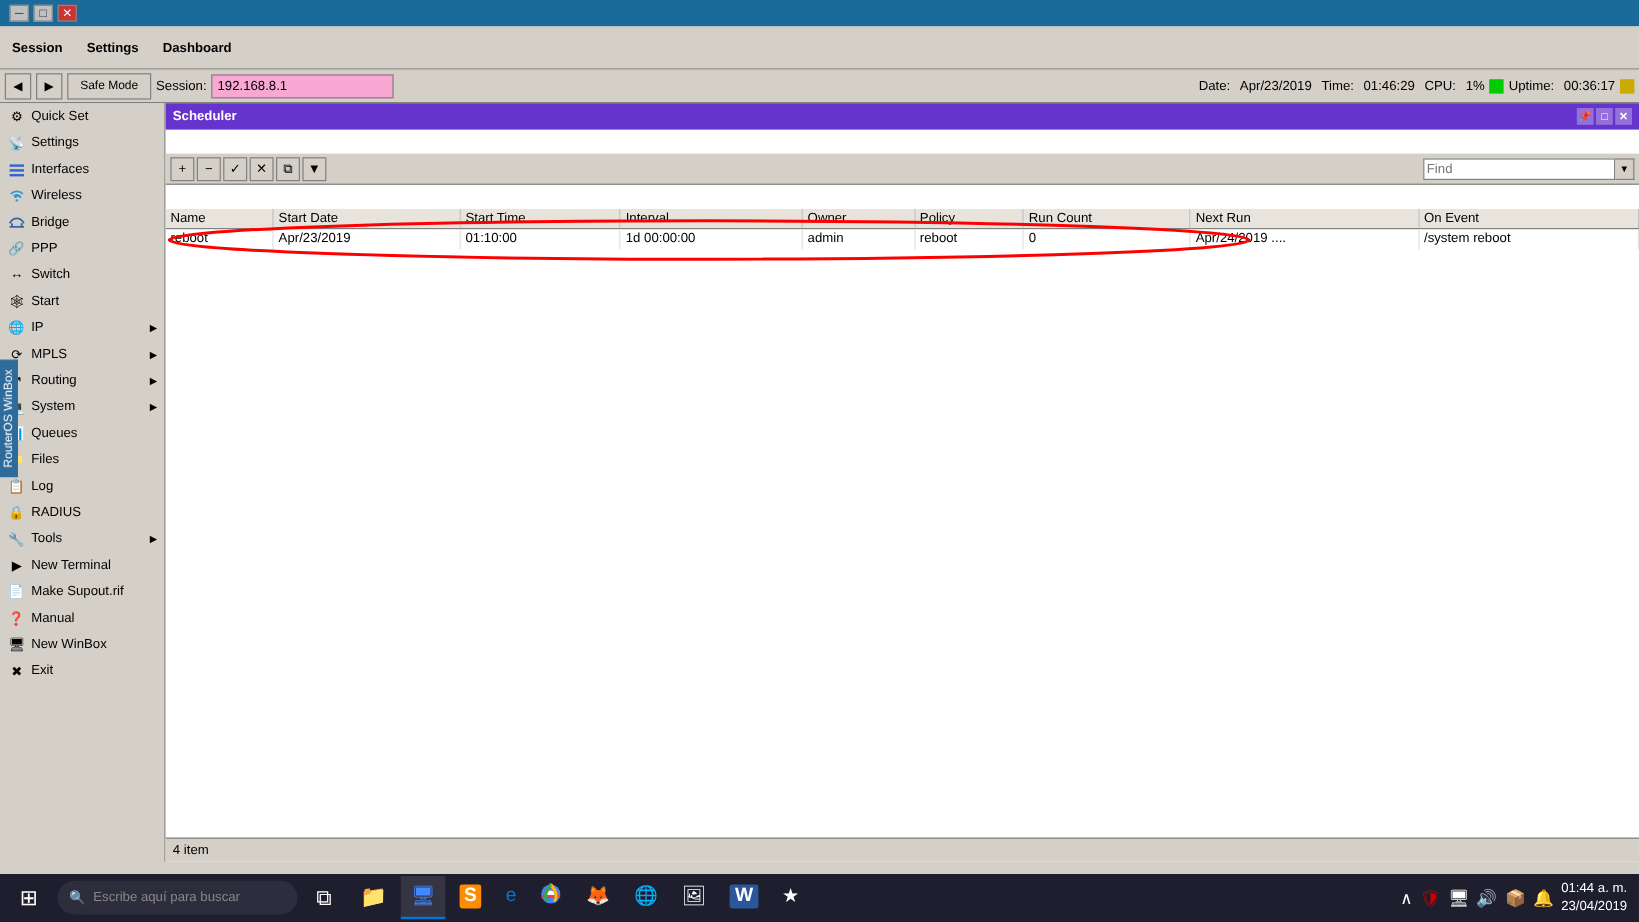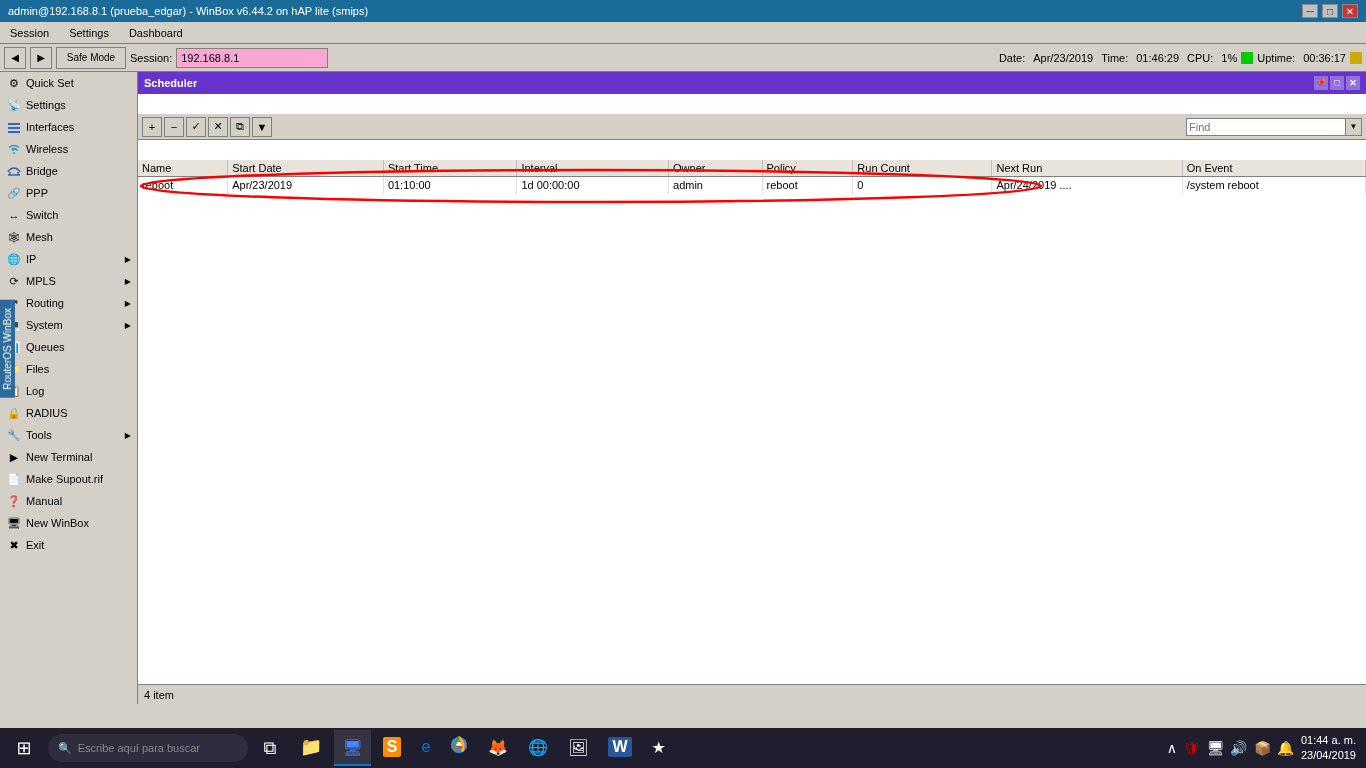--- a/index.html
+++ b/index.html
@@ -18,26 +18,27 @@
     }
     #title-bar-controls { display: flex; gap: 4px; }
     #title-bar-controls span {
       width: 16px; height: 14px; background: #c0c0c0; display: inline-flex; align-items: center; justify-content: center;
       font-size: 10px; cursor: pointer; color: #333; border: 1px solid #888;
     }
 
     
     #menu-bar {
       background: #d4d0c8;
-      height: 22px;
+      height: 36px;
       display: flex;
       align-items: center;
       padding: 0 4px;
       border-bottom: 1px solid #808080;
       gap: 8px;
+      font-weight: bold;
     }
     #menu-bar span { padding: 2px 6px; cursor: pointer; font-size: 11px; }
 
     
     #toolbar {
       background: #d4d0c8;
       height: 28px;
       display: flex;
       align-items: center;
       padding: 0 4px;
@@ -239,21 +240,20 @@
     .table-wrapper {
       flex: 1;
       overflow: auto;
       position: relative;
     }
   </style>
 </head>
 <body>
 
 <div id="title-bar">
-  <span>admin@192.168.8.1 (prueba_edgar) - WinBox v6.44.2 on hAP lite (smips)</span>
   <div id="title-bar-controls">
     <span>─</span>
     <span>□</span>
     <span style="background:#cc3333;color:white;">✕</span>
   </div>
 </div>
 
 <div id="menu-bar">
   <span>Session</span>
   <span>Settings</span>
@@ -326,21 +326,21 @@
     <div class="sidebar-item">
       <span class="sidebar-icon">🔗</span>
       <span>PPP</span>
     </div>
     <div class="sidebar-item">
       <span class="sidebar-icon">↔</span>
       <span>Switch</span>
     </div>
     <div class="sidebar-item">
       <span class="sidebar-icon">🕸</span>
-      <span>Mesh</span>
+      <span>Start</span>
     </div>
     <div class="sidebar-item has-sub">
       <span class="sidebar-icon">🌐</span>
       <span>IP</span>
     </div>
     <div class="sidebar-item has-sub">
       <span class="sidebar-icon">⟳</span>
       <span>MPLS</span>
     </div>
     <div class="sidebar-item has-sub">

